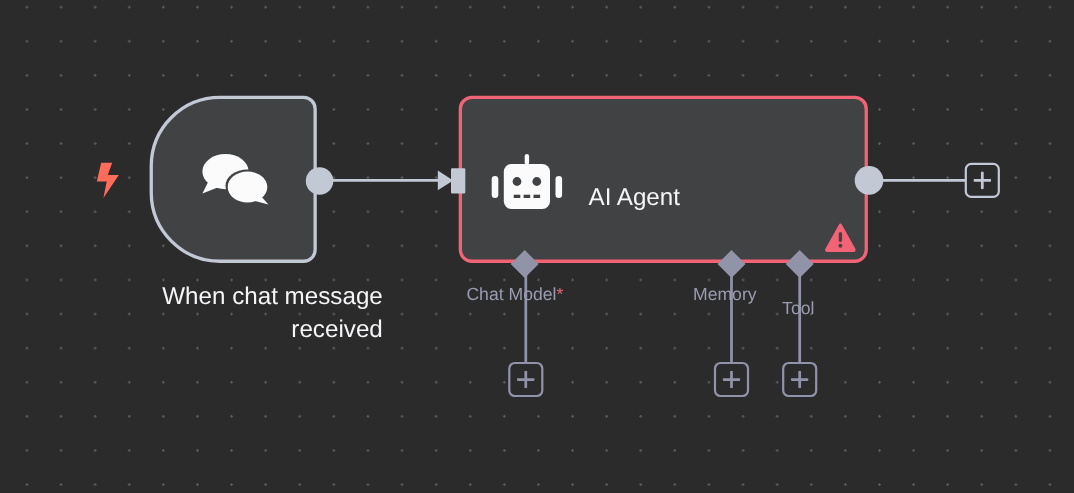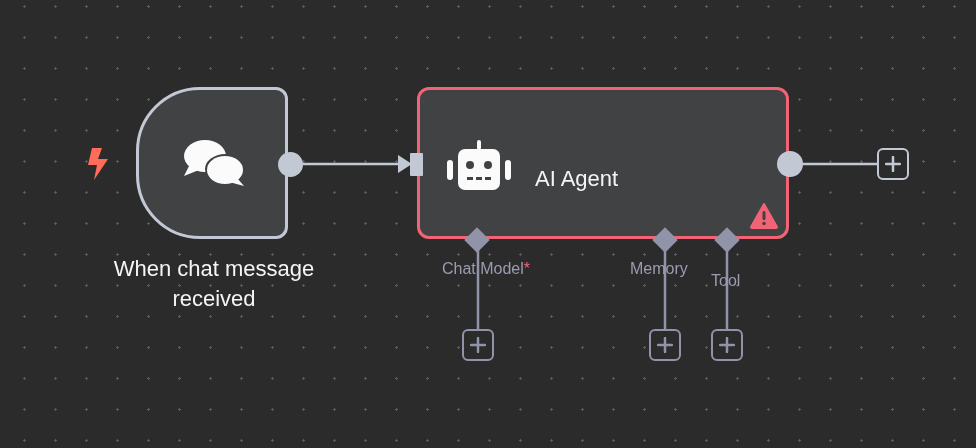--- a/index.html
+++ b/index.html
@@ -20,21 +20,21 @@
   }
   .agent-node {
     left:417px; top:87px; width:372px; height:152px; box-sizing:border-box;
     background:#414244; border:3px solid #f26475;
     border-radius:12px;
   }
   .node-title {
     left:535px; top:150px; color:#f5f5f7; font-size:22px; line-height:26px;margin-top:16px;
   }
   .trigger-label {
-    left:80px; top:254px; width:268px; text-align:center; color:#f5f5f7;
+    left:80px; top:254px; width:268px; text-align:right; color:#f5f5f7;
     font-size:22px; line-height:30px;
   }
   .sub-label { color:#9a9cb0; font-size:16px; line-height:20px; top:259px; }
   .req { color:#f26475; }
   .plus-btn {
     width:32px; height:32px; box-sizing:border-box; border:2.5px solid #c3c8d5;
     border-radius:6px; display:flex; align-items:center; justify-content:center;
     background:#2b2b2c;
   }
   .plus-btn.sub { border-color:#9193a8; }
@@ -95,21 +95,21 @@
     <rect x="12.5" y="8" width="3" height="9" rx="1.5" fill="#414244"></rect>
     <circle cx="14" cy="20.5" r="1.8" fill="#414244"></circle>
   </svg>
 </div>
 <div class="abs" style="left:777px;top:151px;width:26px;height:26px;border-radius:50%;background:#c3c8d5;"></div>
 
 <div class="abs" style="left:468px;top:231px;width:18px;height:18px;background:#9193a8;transform:rotate(45deg);"></div>
 <div class="abs" style="left:656px;top:231px;width:18px;height:18px;background:#9193a8;transform:rotate(45deg);"></div>
 <div class="abs" style="left:718px;top:231px;width:18px;height:18px;background:#9193a8;transform:rotate(45deg);"></div>
 
-<div class="abs sub-label" style="left:442px;">
+<div class="abs sub-label" style="left:424px;">
   <span>Chat Model</span><span class="req">*</span>
 </div>
 <div class="abs sub-label" style="left:630px;text-align:right;">Memory</div>
 <div class="abs sub-label" style="left:711px;margin-top:12px;">Tool</div>
 
 <div class="abs plus-btn" style="left:877px;top:148px;">
   <svg width="16" height="16" viewBox="0 0 16 16">
       <path d="M8 1 V15 M1 8 H15" stroke="#c3c8d5" stroke-width="2.5" stroke-linecap="round"></path>
     </svg>
 </div>

